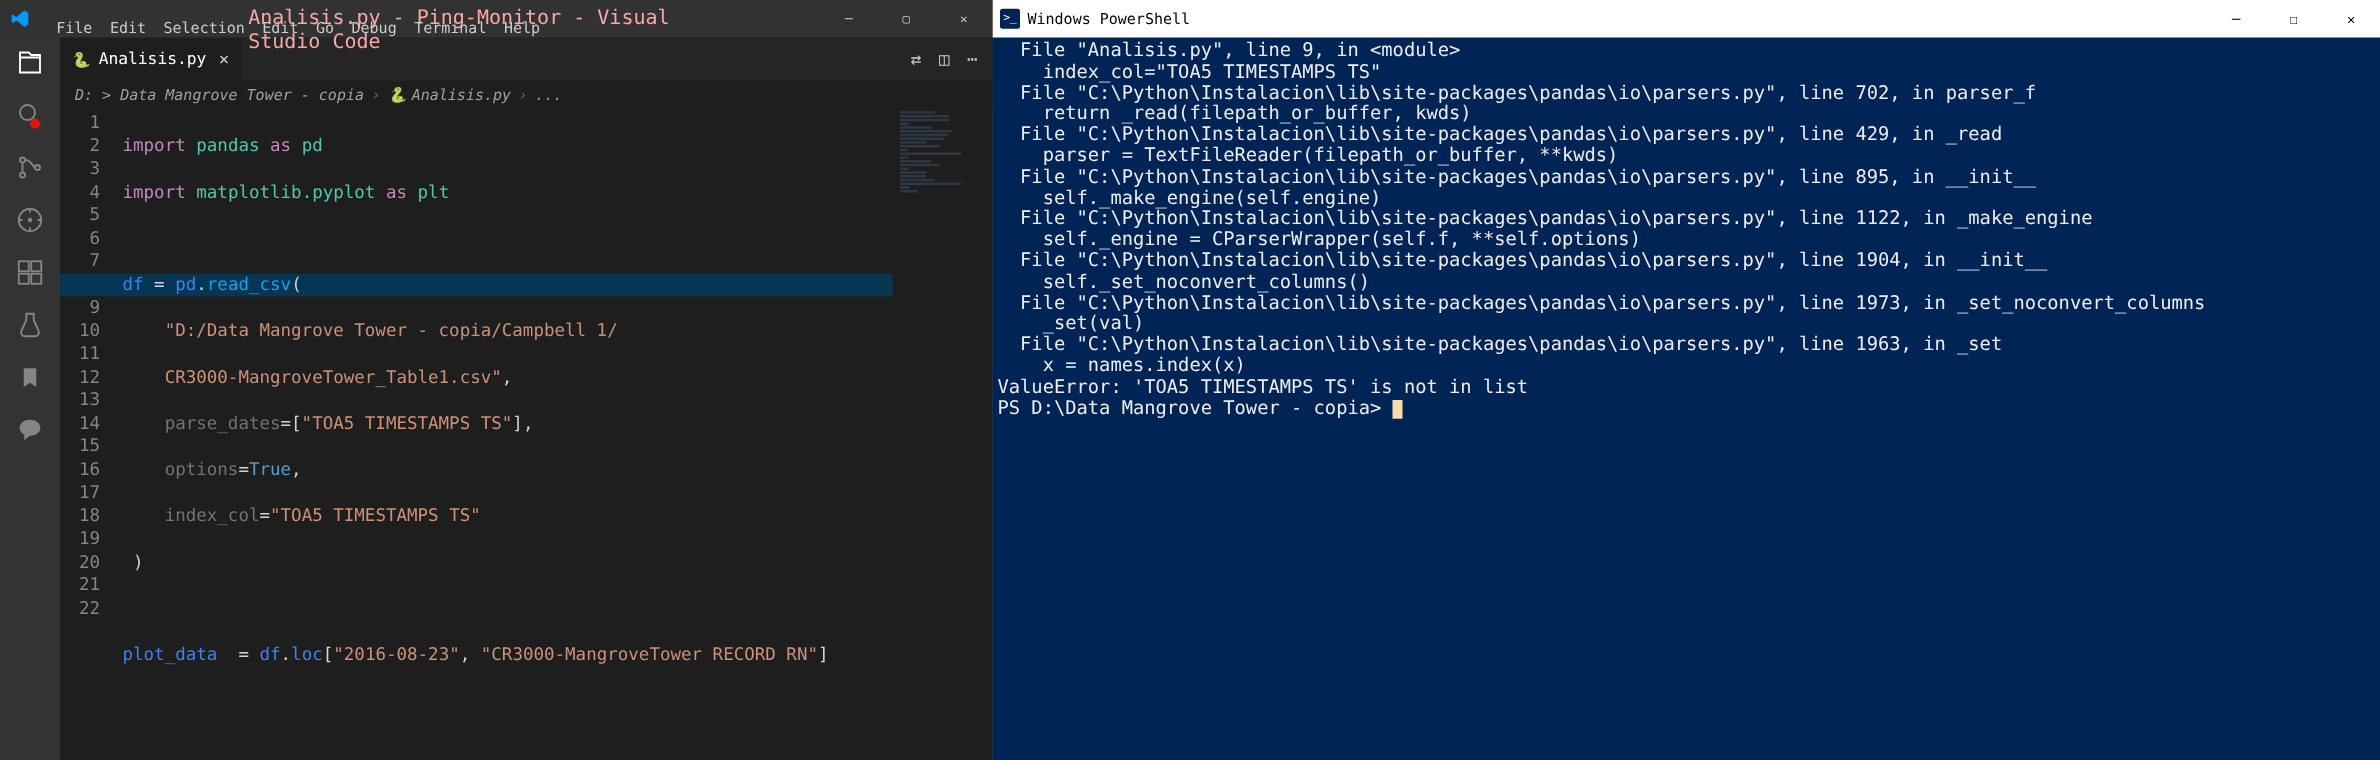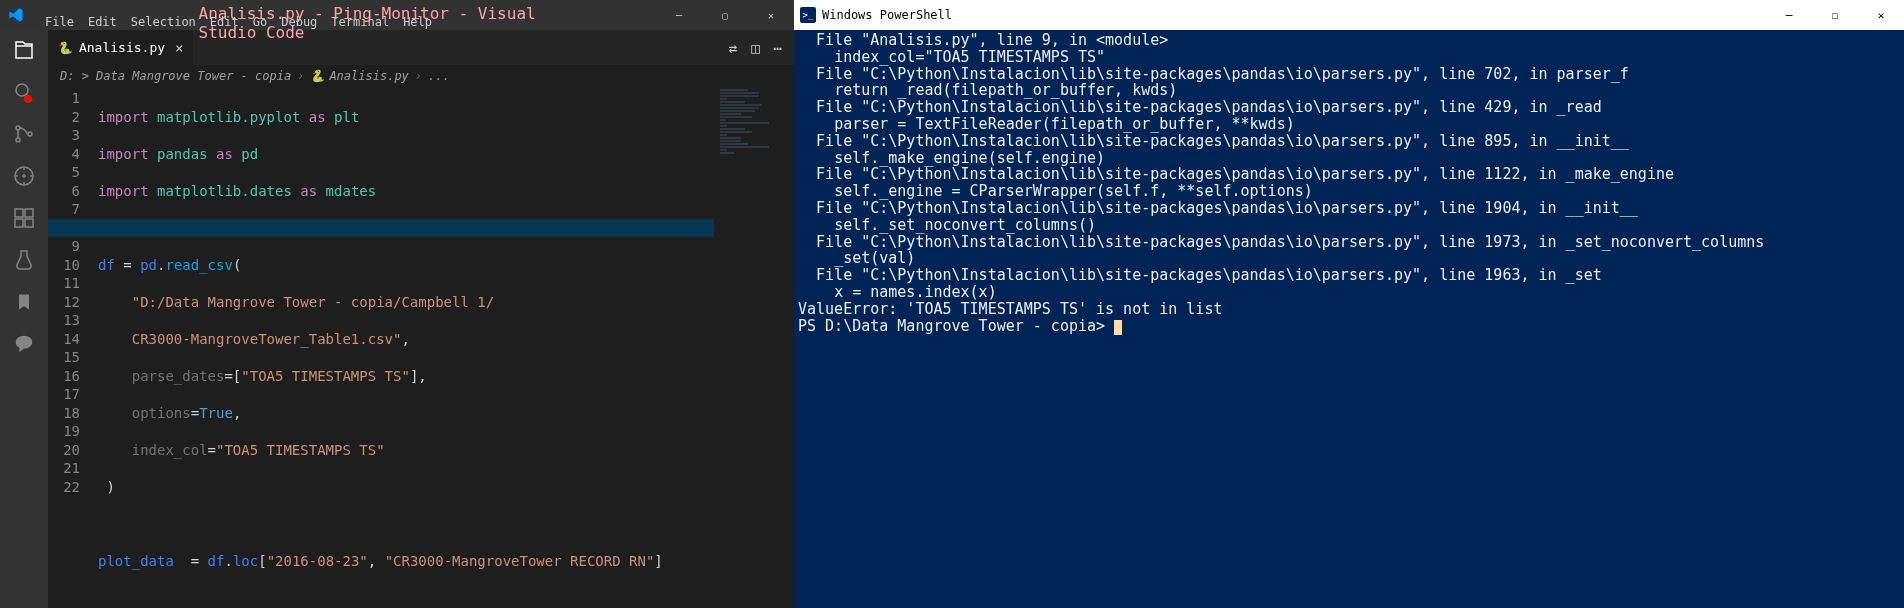--- a/index.html
+++ b/index.html
@@ -173,23 +173,22 @@
             <div>15</div>
             <div>16</div>
             <div>17</div>
             <div>18</div>
             <div>19</div>
             <div>20</div>
             <div>21</div>
             <div>22</div>
         </div>
         <div class="code">
+<div class="line"><span class="tok-kw">import</span><span> </span><span class="tok-mod">pandas</span><span> </span><span class="tok-as">as</span><span> </span><span class="tok-mod">pd</span></div>
 <div class="line"><span class="tok-kw">import</span><span> </span><span class="tok-mod">matplotlib.pyplot</span><span> </span><span class="tok-as">as</span><span> </span><span class="tok-mod">plt</span></div>
-<div class="line"><span class="tok-kw">import</span><span> </span><span class="tok-mod">pandas</span><span> </span><span class="tok-as">as</span><span> </span><span class="tok-mod">pd</span></div>
-<div class="line"><span class="tok-kw">import</span><span> </span><span class="tok-mod">matplotlib.dates</span><span> </span><span class="tok-as">as</span><span> </span><span class="tok-mod">mdates</span></div>
 <div class="line"></div>
 <div class="line"><span class="tok-var">df </span><span>=</span><span class="tok-var"> pd</span><span>.</span><span class="tok-fn">read_csv</span><span>(</span></div>
 <div class="line"><span>    </span><span class="tok-str">"D:/Data Mangrove Tower - copia/Campbell 1/</span></div>
 <div class="line"><span class="tok-str">    CR3000-MangroveTower_Table1.csv"</span><span>,</span></div>
 <div class="line"><span>    </span><span class="tok-prop">parse_dates</span><span>=[</span><span class="tok-str">"TOA5 TIMESTAMPS TS"</span><span>],</span></div>
 <div class="line"><span>    </span><span class="tok-prop">options</span><span>=</span><span class="tok-const">True</span><span>,</span></div>
 <div class="line"><span>    </span><span class="tok-prop">index_col</span><span>=</span><span class="tok-str">"TOA5 TIMESTAMPS TS"</span></div>
 <div class="line"><span> )</span></div>
 <div class="line"></div>
 <div class="line"><span class="tok-var">plot_data  </span><span>=</span><span class="tok-var"> df</span><span>.</span><span class="tok-var">loc</span><span>[</span><span class="tok-str">"2016-08-23"</span><span>, </span><span class="tok-str">"CR3000-MangroveTower RECORD RN"</span><span>]</span></div>

